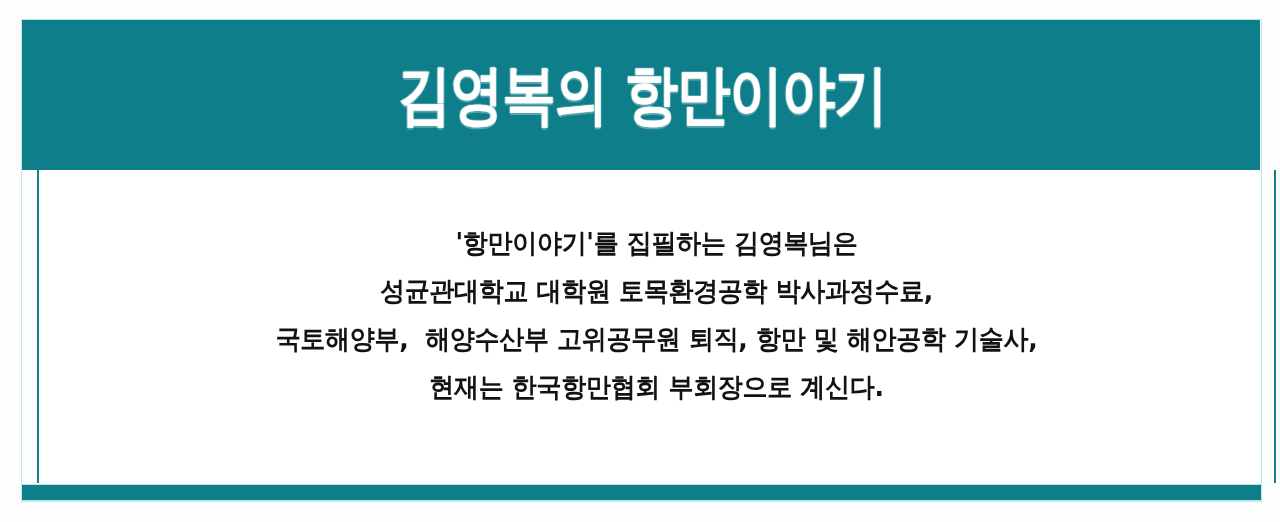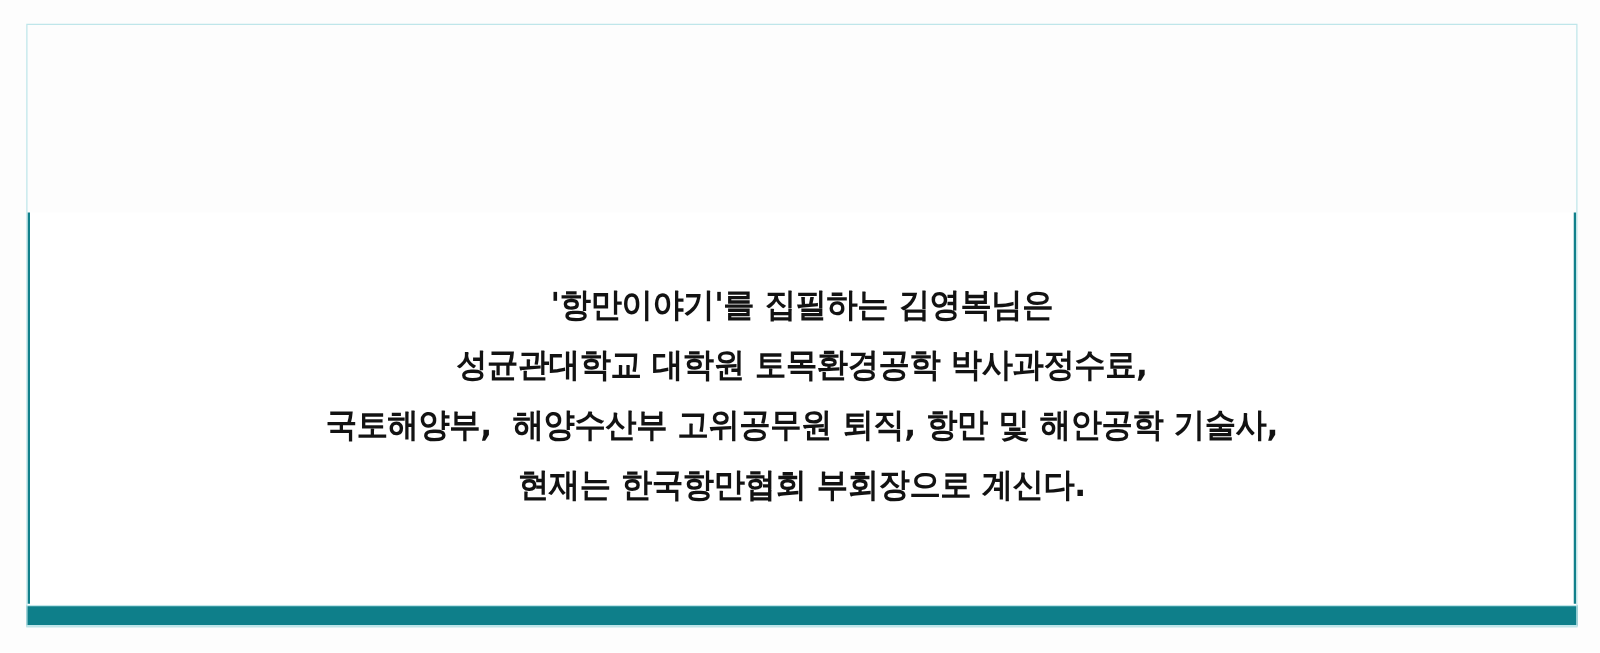--- a/index.html
+++ b/index.html
@@ -67,21 +67,21 @@
        0 1px 0 rgba(255,255,255,0.30),
        0 -1px 0 rgba(255,255,255,0.25);
     transform: scaleY(1.18) scaleX(0.97);
     transform-origin: center center;
     padding-left: 4px;
   }
 
   
   #banner-body {
     position: absolute;
-    left: 1px;
+    left: 16px;
     top: 151px;
     width: 1239px;
     height: 313px;
     background: #ffffff;
     border-left: 2px solid #11808b;
     border-right: 2px solid #11808b;
     box-sizing: border-box;
     display: flex;
     flex-direction: column;
     align-items: center;
@@ -112,20 +112,23 @@
     border-top: 1px solid #bfe6ea;
     border-bottom: 1px solid #bfe6ea;
     box-sizing: border-box;
   }
 </style>
 </head>
 <body>
 
 <div id="banner-card">
 
+  <div id="banner-header">
+    <div id="banner-title">김영복의 항만이야기</div>
+  </div>
 
   <div id="banner-body">
     <div class="bio-line">'항만이야기'를 집필하는 김영복님은</div>
     <div class="bio-line">성균관대학교 대학원 토목환경공학 박사과정수료,</div>
     <div class="bio-line">국토해양부,  해양수산부 고위공무원 퇴직, 항만 및 해안공학 기술사,</div>
     <div class="bio-line">현재는 한국항만협회 부회장으로 계신다.</div>
   </div>
 
   <div id="banner-footer-bar"></div>
 

